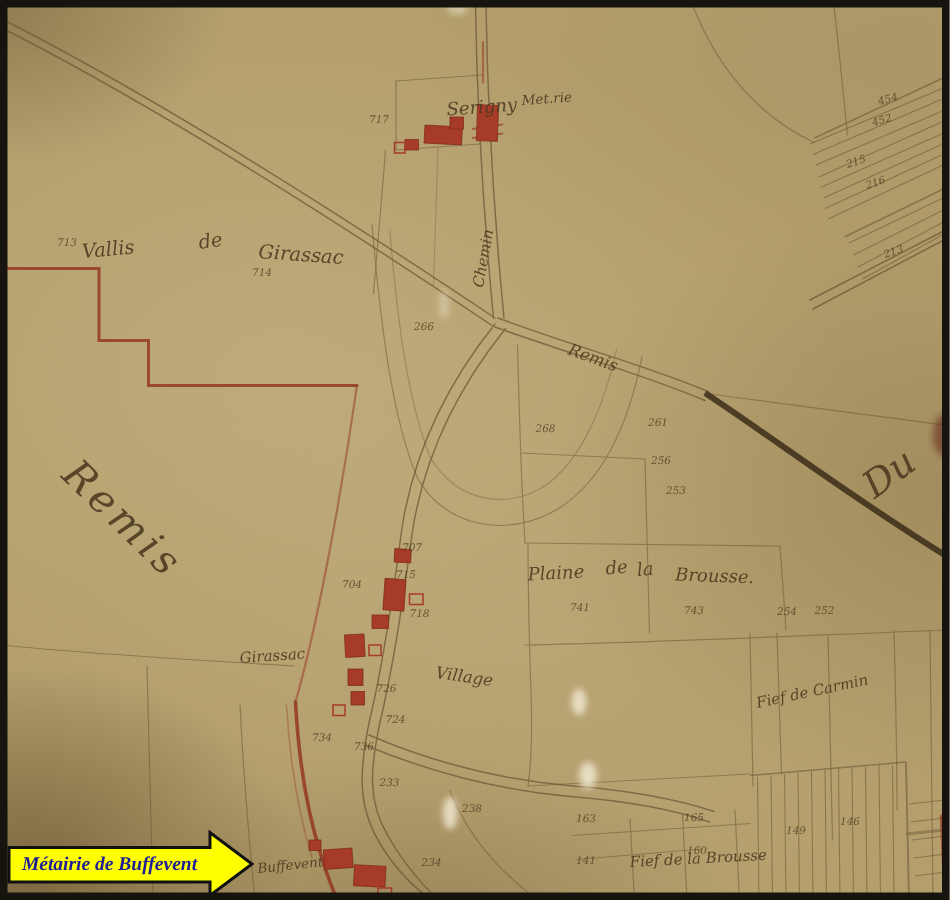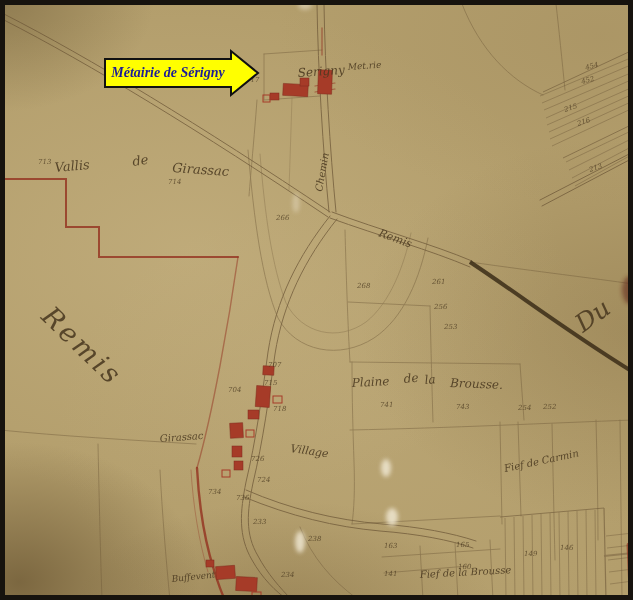--- a/index.html
+++ b/index.html
@@ -221,21 +221,21 @@
         <text x="586" y="70" class="pn" transform="rotate(-15 586 70)">454</text>
         <text x="582" y="84" class="pn" transform="rotate(-15 582 84)">452</text>
         <text x="565" y="112" class="pn" transform="rotate(-18 565 112)">215</text>
         <text x="578" y="126" class="pn" transform="rotate(-18 578 126)">216</text>
         <text x="590" y="172" class="pn" transform="rotate(-18 590 172)">213</text>
         <text x="524" y="556" class="pn">149</text>
         <text x="560" y="550" class="pn">146</text>
       </g>
   </svg>
 
-  <div class="annotation" id="ann-serigny" style="left:104px;top:50px;width:156px;height:46px">
-    <svg width="156" height="46" viewBox="0 0 156 46">
-      <polygon class="arrow-shape" points="1,9 127,9 127,1 154,23 127,45 127,37 1,37"></polygon>
+
+  <div class="annotation" id="ann-buffevent" style="left:5px;top:553px;width:166px;height:46px">
+    <svg width="166" height="46" viewBox="0 0 166 46">
+      <polygon class="arrow-shape" points="1,12 135,12 135,2 163,23 135,44 135,35 1,35"></polygon>
     </svg>
-    <span class="annotation-text">Métairie de Sérigny</span>
+    <span class="annotation-text">Métairie de Buffevent</span>
   </div>
 
-
 </div>
 
 </body></html>

